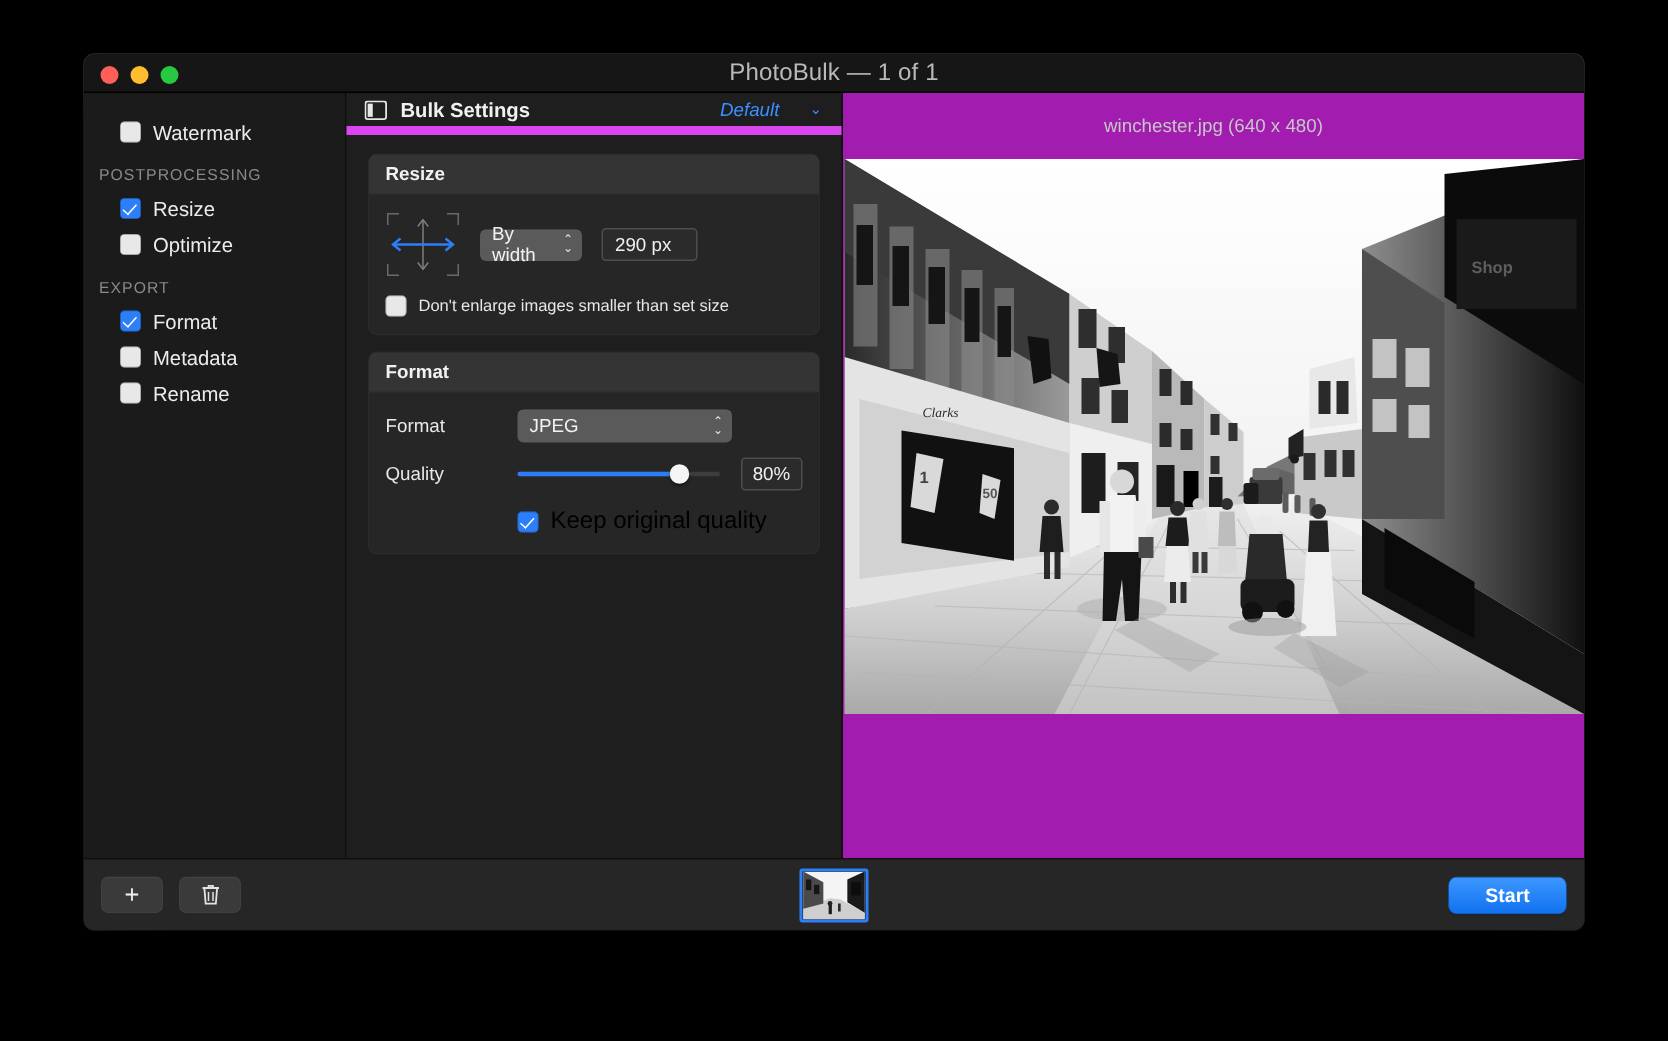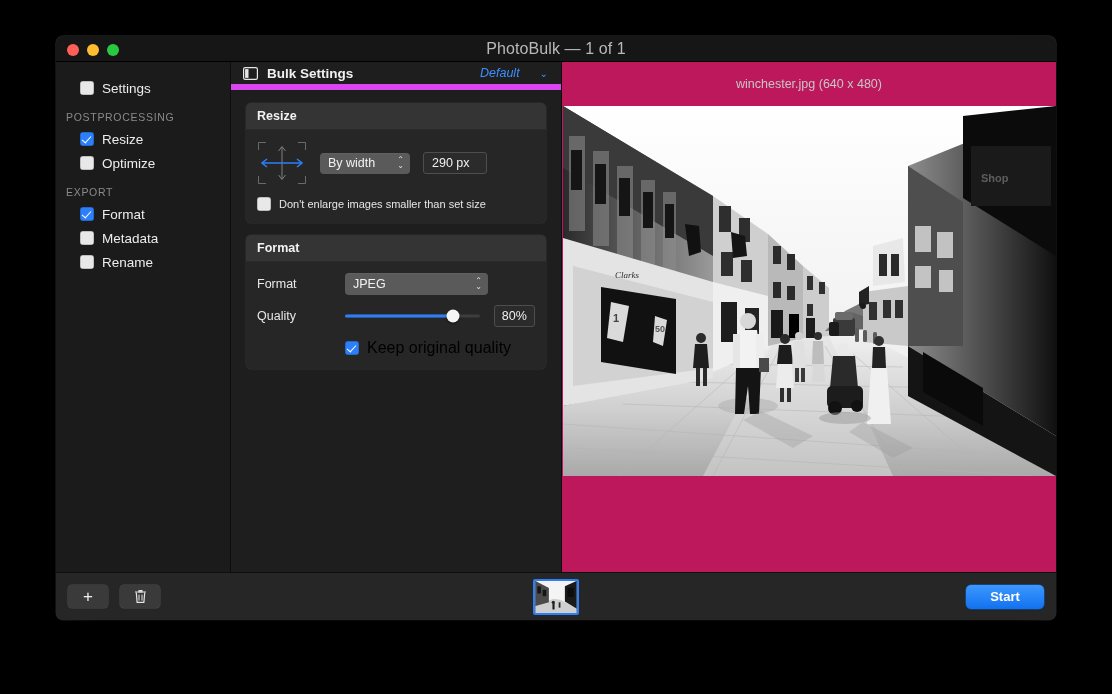--- a/index.html
+++ b/index.html
@@ -143,21 +143,21 @@
     padding: 0 22px 0 8px;
     font-size: 12.5px; color: #f2f2f2;
     box-shadow: 0 0.5px 0 rgba(255,255,255,.08) inset;
   }
   .select .stepper {
     position: absolute; right: 6px; top: 50%;
     transform: translateY(-50%);
     display: flex; flex-direction: column;
     line-height: 6px; font-size: 8px; color: #e3e3e3;
   }
-  .select.w-width { width: 90px; }
+  .select.w-width { width: 68px; }
   .select.w-format { width: 143px; height: 22px; }
 
   .numfield {
     background: #2b2b2b;
     border: 1px solid #4e4e4e;
     border-radius: 3px;
     height: 22px;
     display: flex; align-items: center;
     padding: 0 8px;
     font-size: 12.5px; color: #f0f0f0;
@@ -192,21 +192,21 @@
     position: absolute; top: 50%;
     transform: translate(-50%, -50%);
     width: 13px; height: 13px; border-radius: 50%;
     background: #f5f5f5;
     box-shadow: 0 1px 2px rgba(0,0,0,.6);
   }
 
   
   #preview {
     flex: 1 1 auto;
-    background: #be185d;
+    background: #a21caf;
     display: flex; flex-direction: column;
     min-width: 0;
   }
   #preview-name {
     height: 44px; flex: 0 0 44px;
     display: flex; align-items: center; justify-content: center;
     font-size: 12.5px; color: #c6c6c6;
   }
   #preview-stage {
     flex: 1 1 auto;
@@ -277,21 +277,21 @@
       </div>
       <div id="win-title">PhotoBulk — 1 of 1</div>
     </div>
 
     <div id="body">
 
       <div id="sidebar">
 
         <div class="chk-row">
           <span class="cb"></span>
-          <span class="chk-label">Settings</span>
+          <span class="chk-label">Watermark</span>
         </div>
 
         <div class="sect-head">POSTPROCESSING</div>
 
         <div class="chk-row">
           <span class="cb on"></span>
           <span class="chk-label">Resize</span>
         </div>
         <div class="chk-row">
           <span class="cb"></span>

